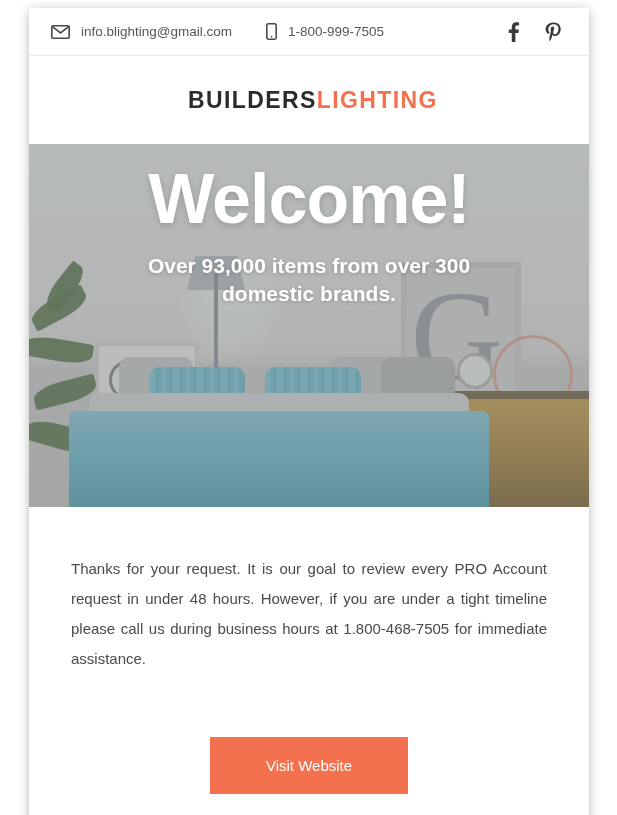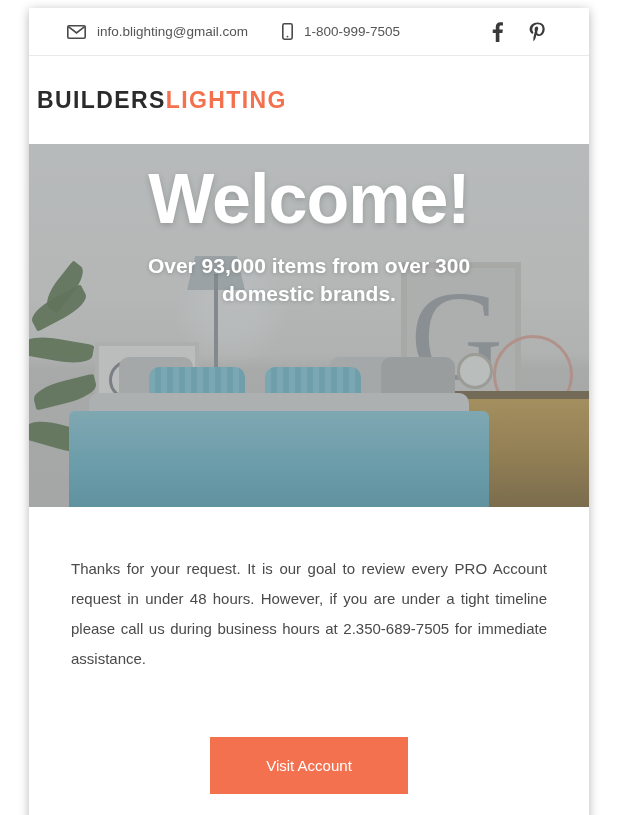--- a/index.html
+++ b/index.html
@@ -28,21 +28,21 @@
     box-shadow: 0 2px 10px rgba(0,0,0,0.28);
   }
 
   
   .topbar {
     height: 48px;
     background: #ffffff;
     border-bottom: 1px solid #e9e9e9;
     display: flex;
     align-items: center;
-    padding: 0 38px;
+    padding: 0 22px;
     box-sizing: border-box;
   }
   .contact-item {
     display: flex;
     align-items: center;
     color: #555555;
     font-size: 13.5px;
     margin-right: 34px;
     white-space: nowrap;
   }
@@ -64,20 +64,21 @@
     display: inline-flex;
     align-items: center;
     justify-content: center;
   }
 
   
   .logo-wrap {
     height: 88px;
     display: flex;
     align-items: center;
+    justify-content: center;
     background: #ffffff;
     padding-left: 8px;
   }
   .logo {
     font-size: 23px;
     letter-spacing: 1.4px;
     font-weight: bold;
   }
   .logo .b { color: #2b2b2b; }
   .logo .l { color: #f4714f; }
@@ -381,21 +382,21 @@
         <div class="bed-base"></div>
       </div>
       <div class="hero-overlay"></div>
       <div class="hero-text">
         <div class="hero-title">Welcome!</div>
         <div class="hero-sub">Over 93,000 items from over 300 domestic brands.</div>
       </div>
     </div>
 
     <div class="body-wrap">
-      <p class="body-text">Thanks for your request. It is our goal to review every PRO Account request in under 48 hours. However, if you are under a tight timeline please call us during business hours at 2.350-689-7505 for immediate assistance.</p>
+      <p class="body-text">Thanks for your request. It is our goal to review every PRO Account request in under 48 hours. However, if you are under a tight timeline please call us during business hours at 1.800-468-7505 for immediate assistance.</p>
     </div>
 
     <div class="cta-wrap">
-      <button class="cta-btn">Visit Account</button>
+      <button class="cta-btn">Visit Website</button>
     </div>
 
   </div>
 </div>
 
 </body></html>

